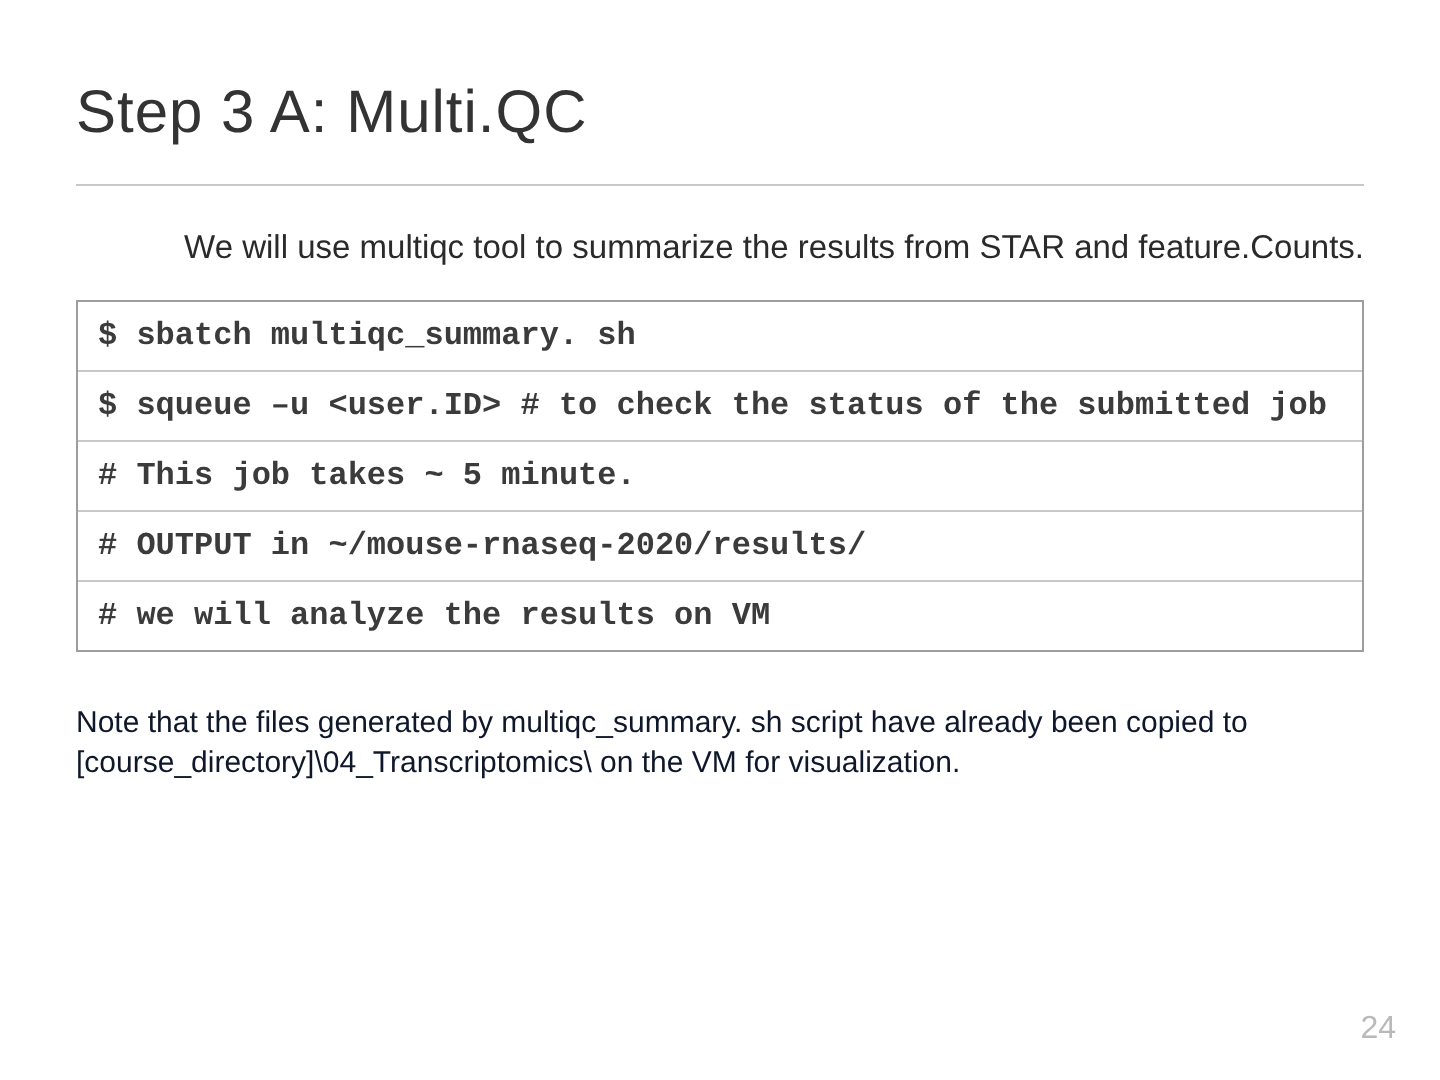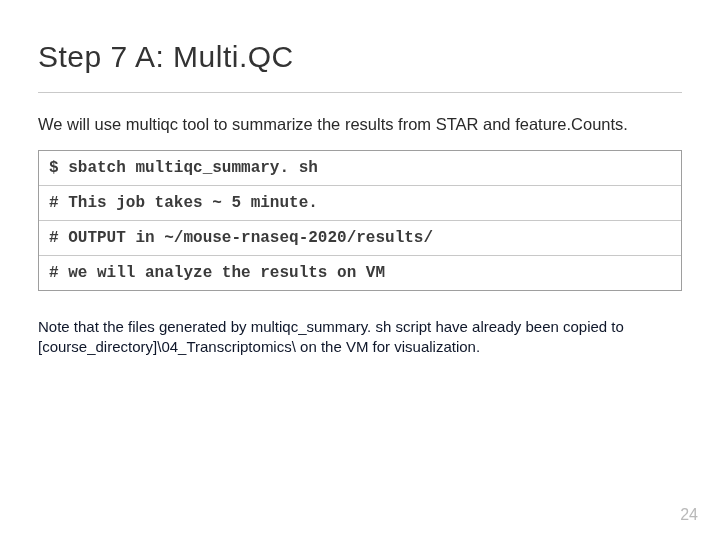--- a/index.html
+++ b/index.html
@@ -19,20 +19,21 @@
     letter-spacing: 0.5px;
     padding-bottom: 18px;
     border-bottom: 1px solid #c9c9c9;
     margin-bottom: 22px;
   }
   .intro {
     font-size: 16.5px;
     font-weight: 400;
     color: #2a2a2a;
     margin-bottom: 16px;
+    text-align: right;
   }
   .codebox {
     border: 1px solid #9e9e9e;
     font-family: "Courier New", monospace;
     font-size: 16px;
     font-weight: bold;
     color: #3b3b3b;
   }
   .codebox .row {
     padding: 8px 10px;
@@ -54,26 +55,27 @@
     position: absolute;
     right: 22px;
     bottom: 16px;
     font-size: 16px;
     color: #b9b9b9;
   }
 </style>
 </head>
 <body>
 
-<div class="title">Step 7 A: Multi.QC</div>
+<div class="title">Step 3 A: Multi.QC</div>
 
 <div class="intro">We will use multiqc tool to summarize the results from STAR and feature.Counts.</div>
 
 <div class="codebox">
   <div class="row">$ sbatch multiqc_summary. sh</div>
+  <div class="row">$ squeue –u &lt;user.ID&gt; # to check the status of the submitted job</div>
   <div class="row"># This job takes ~ 5 minute.</div>
   <div class="row"># OUTPUT in ~/mouse-rnaseq-2020/results/</div>
   <div class="row"># we will analyze the results on VM</div>
 </div>
 
 <div class="note">
   <span>Note that the files generated by multiqc_summary. sh script have already been copied to </span><span class="path">[course_directory]\04_Transcriptomics\</span><span> on the VM  for visualization.</span>
 </div>
 
 <div class="pagenum">24</div>

